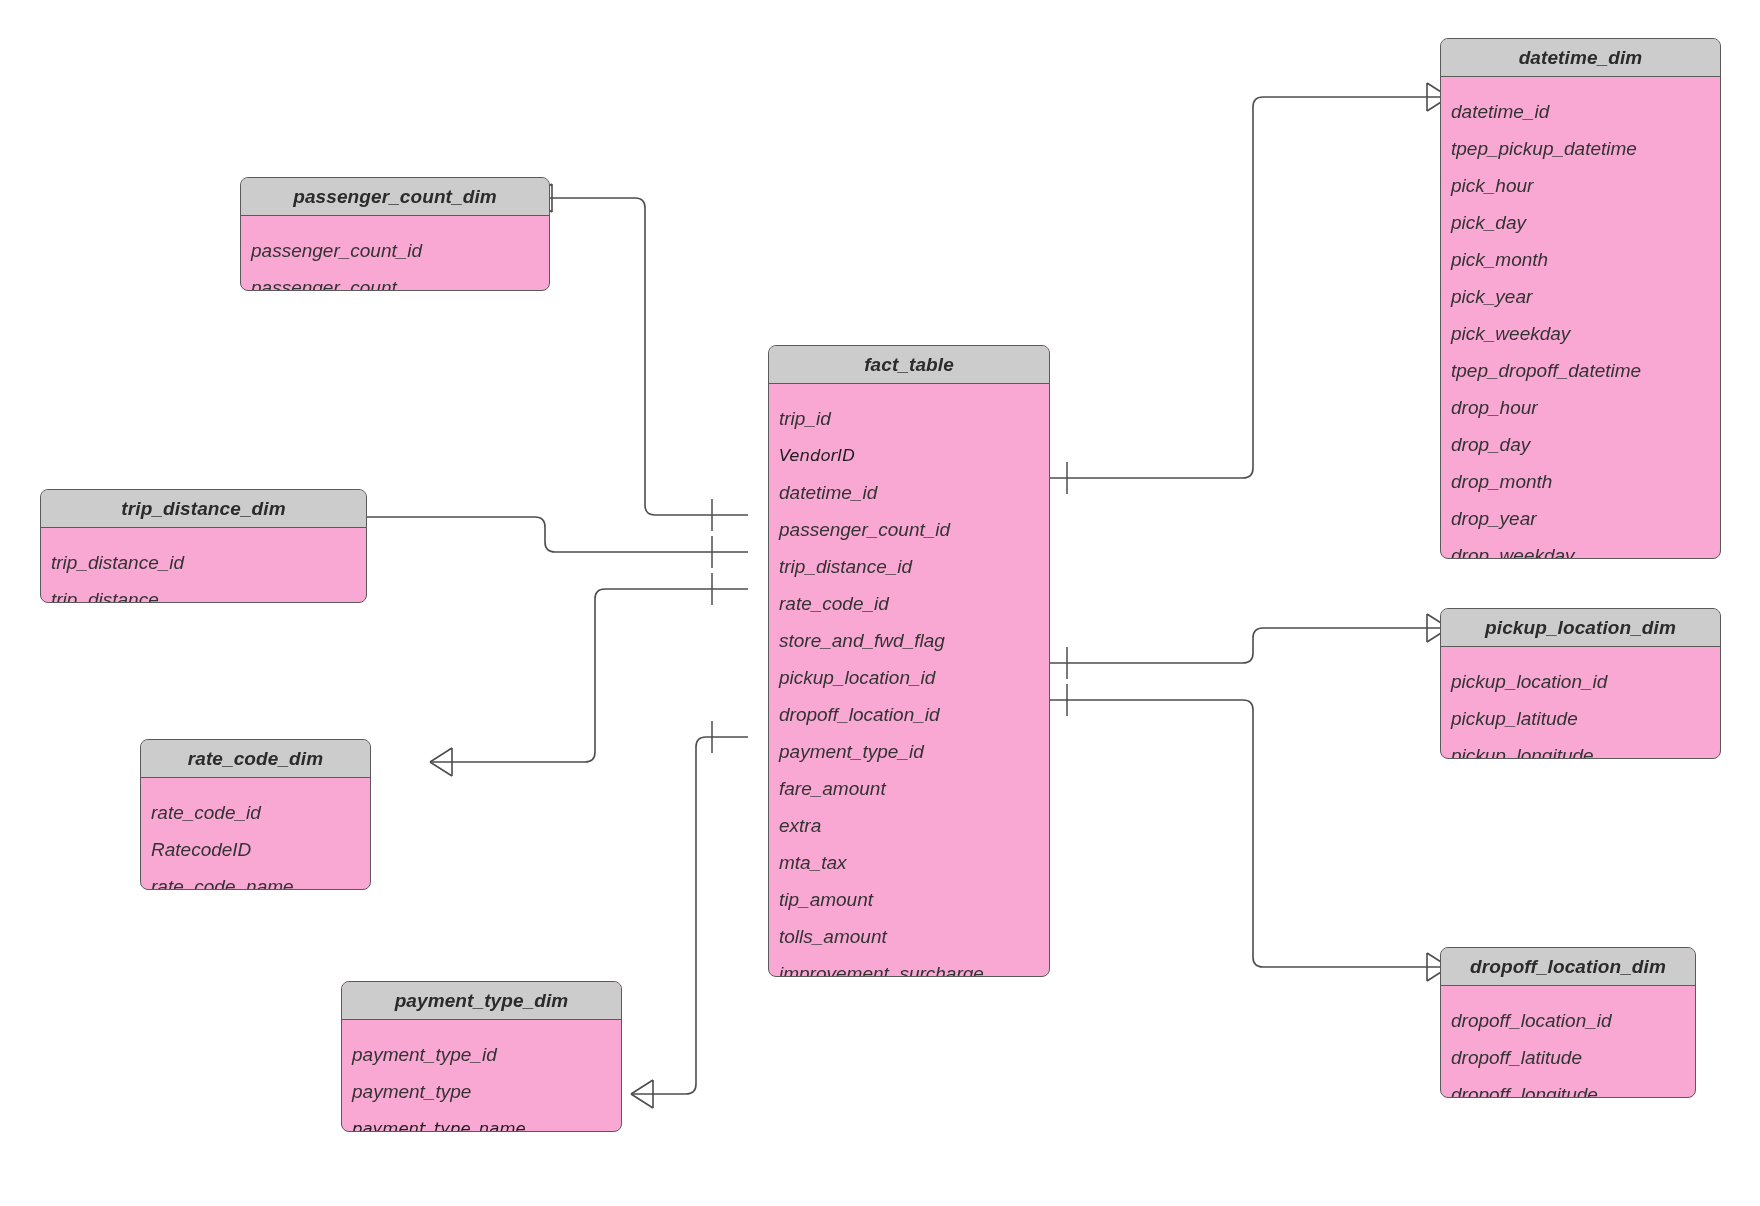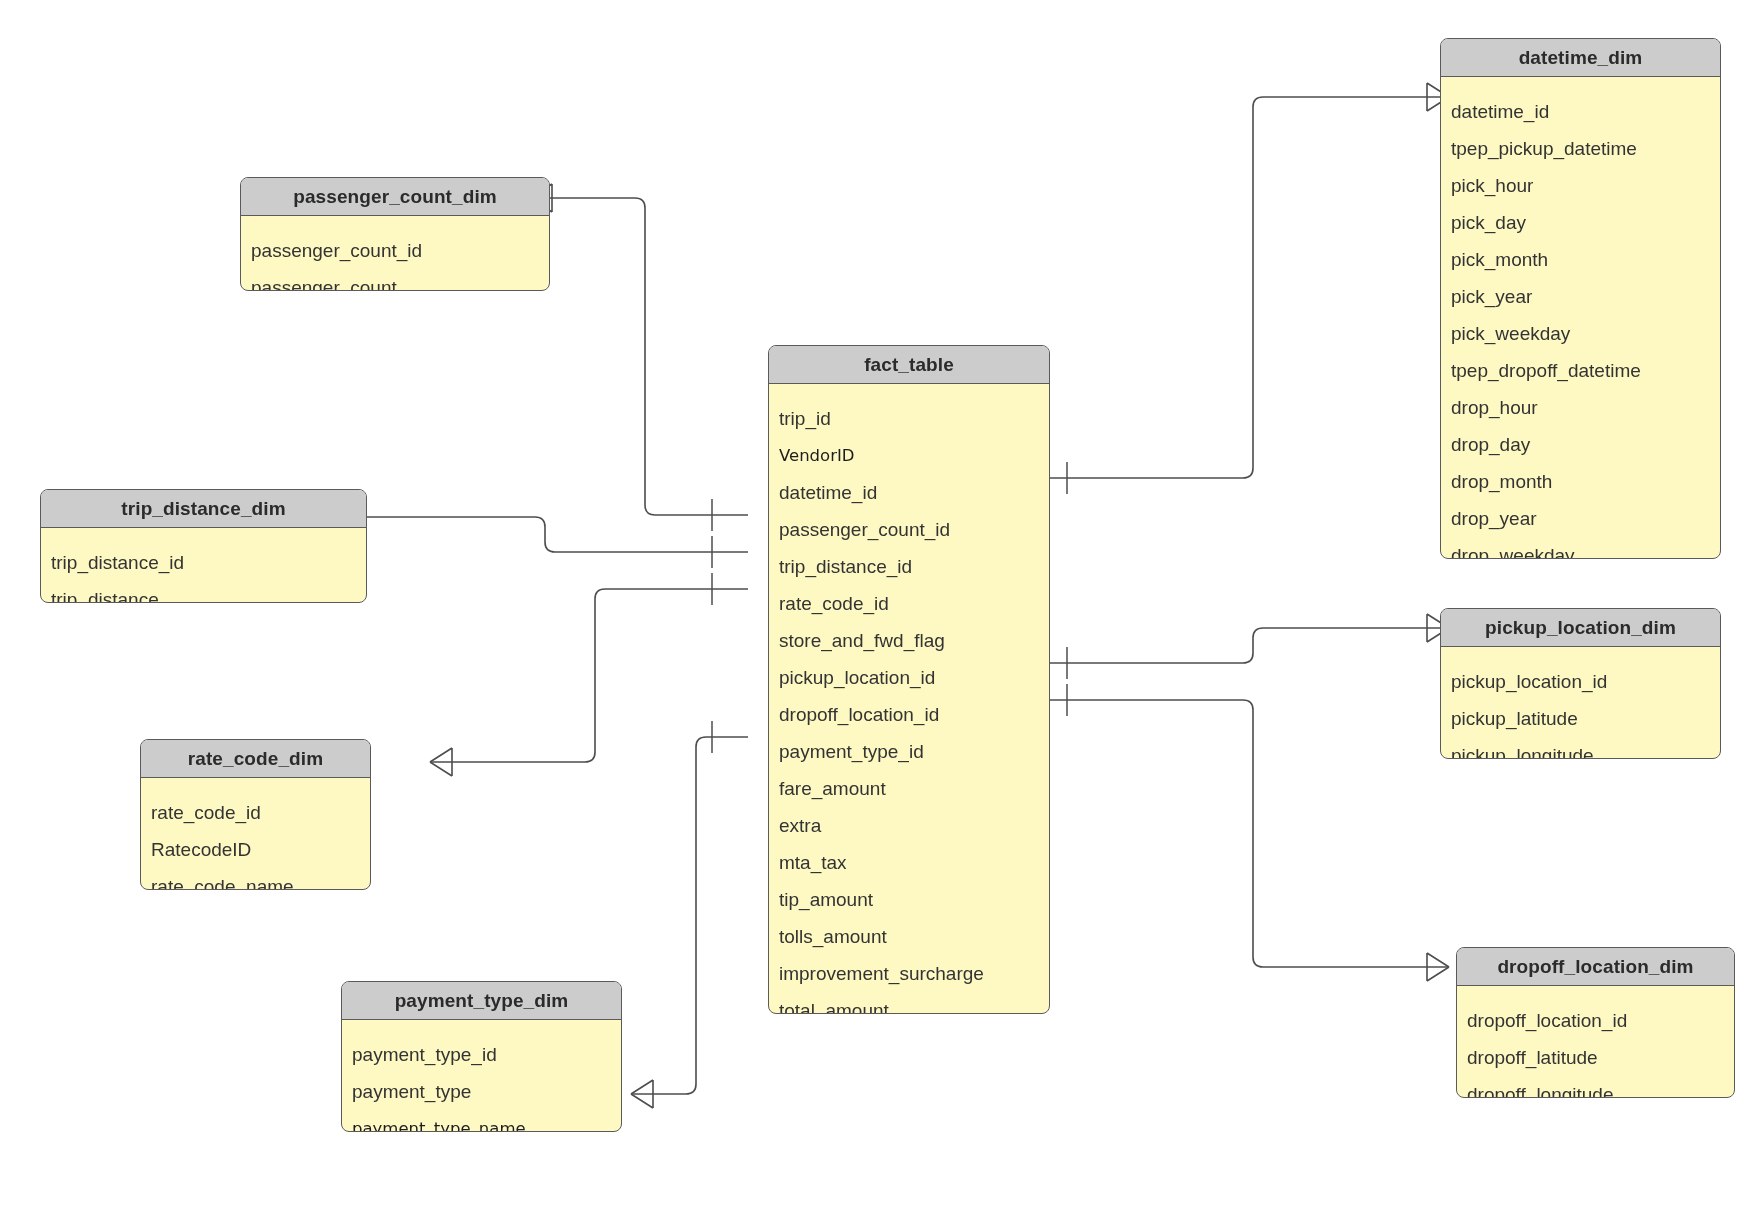--- a/index.html
+++ b/index.html
@@ -3,22 +3,22 @@
 <meta charset="utf-8">
 <style>
   html,body{margin:0;padding:0;background:#ffffff;}
   body{width:1760px;height:1206px;position:relative;overflow:hidden;
        font-family:"Liberation Sans","DejaVu Sans",sans-serif;
        -webkit-font-smoothing:antialiased;}
   #canvas{position:absolute;left:0;top:0;width:1760px;height:1206px;}
   #edges{position:absolute;left:0;top:0;width:1760px;height:1206px;
          pointer-events:none;z-index:1;}
   .entity{position:absolute;z-index:2;box-sizing:border-box;
-          border:1px solid #5a5a5a;border-radius:8px;background:#fef9c3;
-          overflow:hidden;}
+          border:1px solid #5a5a5a;border-radius:8px;background:#f9a8d4;
+          overflow:hidden;font-style:italic;}
   .entity-header{box-sizing:border-box;height:38px;line-height:38px;
           background:#cccccc;border-bottom:1px solid #5a5a5a;
           text-align:center;font-weight:bold;font-size:19px;color:#2b2b2b;
           letter-spacing:.1px;white-space:nowrap;}
   .entity-body{display:block;}
   .attr{box-sizing:border-box;height:37px;line-height:37px;
         padding:16px 10px;font-size:19px;color:#333333;white-space:nowrap;}
   .attr.alt{font-family:"DejaVu Sans",sans-serif;font-size:16.5px;
         color:#1d1d1d;}
 </style>
@@ -87,21 +87,20 @@
       <div class="attr">store_and_fwd_flag</div>
       <div class="attr">pickup_location_id</div>
       <div class="attr">dropoff_location_id</div>
       <div class="attr">payment_type_id</div>
       <div class="attr">fare_amount</div>
       <div class="attr">extra</div>
       <div class="attr">mta_tax</div>
       <div class="attr">tip_amount</div>
       <div class="attr">tolls_amount</div>
       <div class="attr">improvement_surcharge</div>
-      <div class="attr">total_amount</div>
     </div>
   </div>
 
   <div class="entity" style="left:240px;top:177px;width:310px;">
     <div class="entity-header">passenger_count_dim</div>
     <div class="entity-body">
       <div class="attr">passenger_count_id</div>
       <div class="attr">passenger_count</div>
     </div>
   </div>
@@ -153,21 +152,21 @@
 
   <div class="entity" style="left:1440px;top:608px;width:281px;">
     <div class="entity-header">pickup_location_dim</div>
     <div class="entity-body">
       <div class="attr">pickup_location_id</div>
       <div class="attr">pickup_latitude</div>
       <div class="attr">pickup_longitude</div>
     </div>
   </div>
 
-  <div class="entity" style="left:1440px;top:947px;width:279px;margin-left:16px;">
+  <div class="entity" style="left:1440px;top:947px;width:256px;">
     <div class="entity-header">dropoff_location_dim</div>
     <div class="entity-body">
       <div class="attr">dropoff_location_id</div>
       <div class="attr">dropoff_latitude</div>
       <div class="attr">dropoff_longitude</div>
     </div>
   </div>
 
 </div>
 

